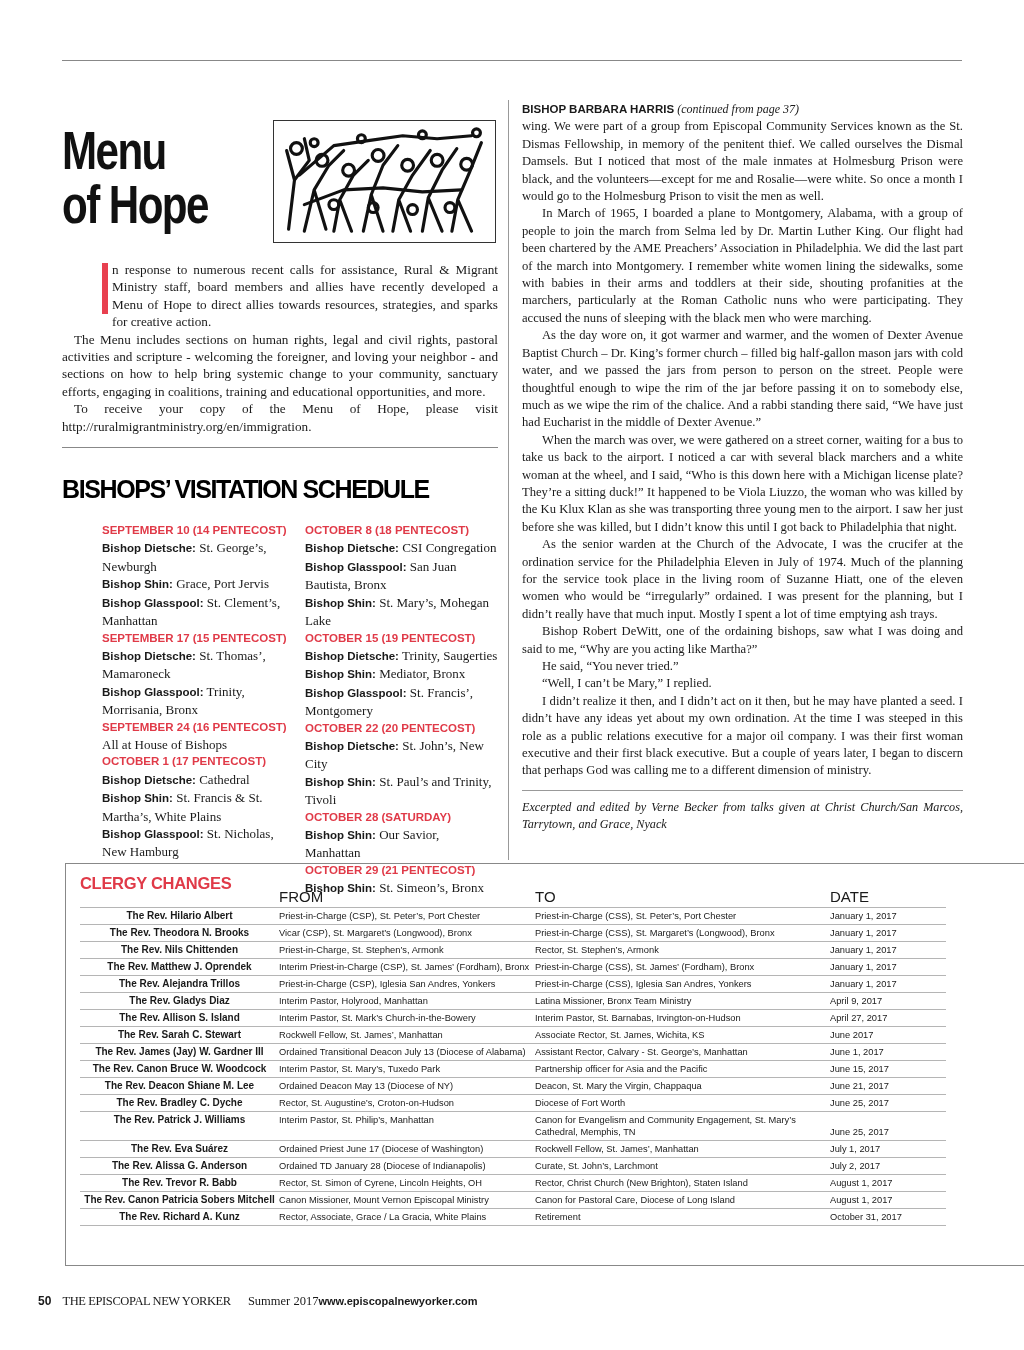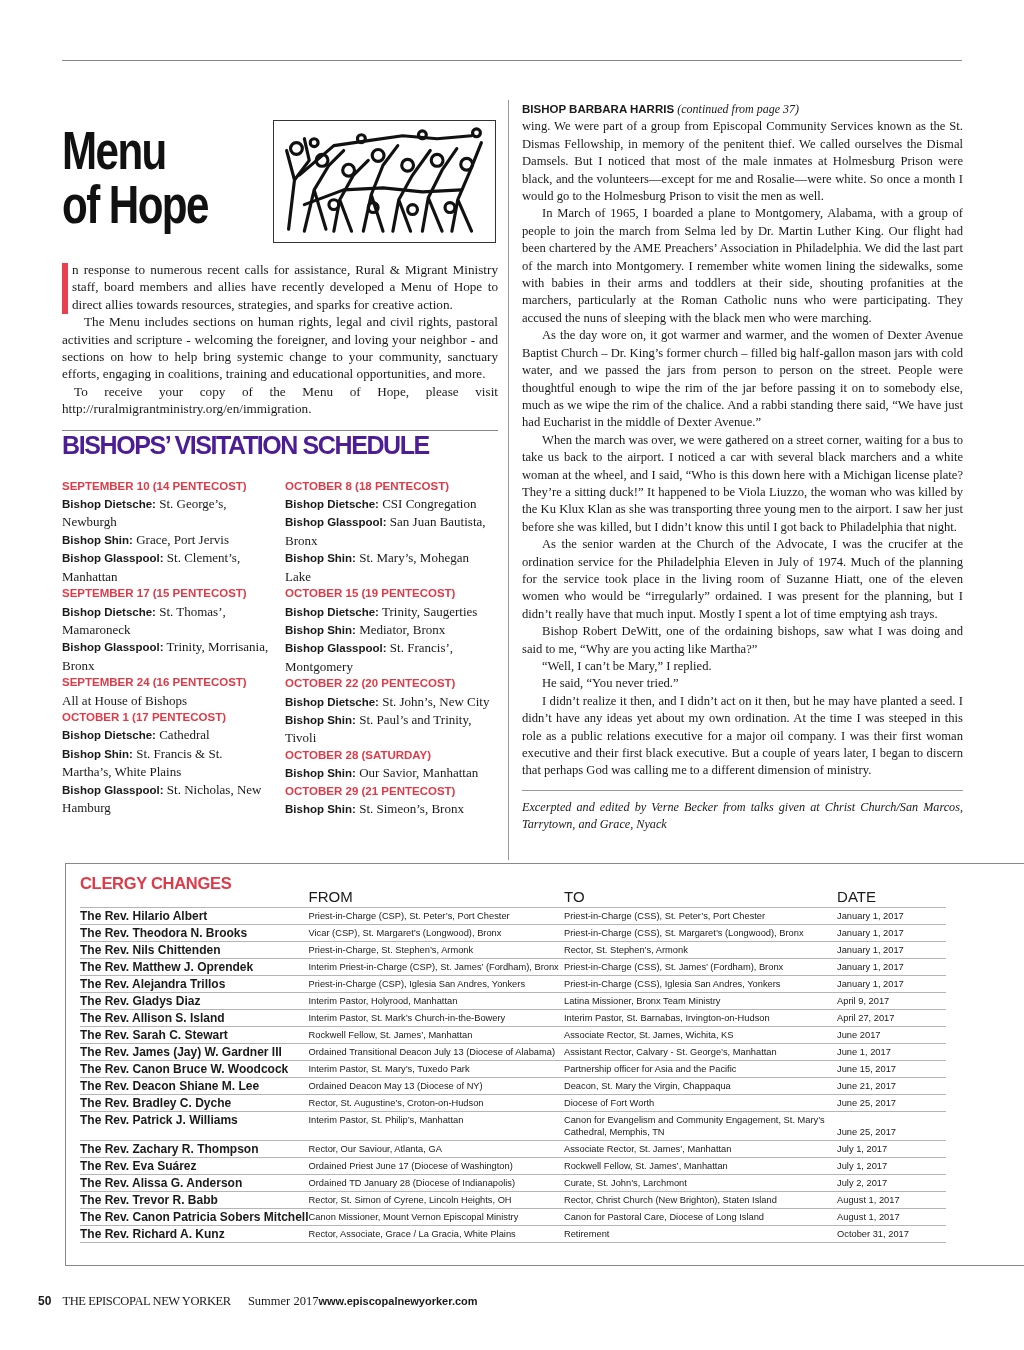--- a/index.html
+++ b/index.html
@@ -10,26 +10,26 @@
 
   
   .left-col { position: absolute; left: 62px; top: 95px; width: 436px; }
   .title-block { position: relative; height: 160px; }
   .menu-title { position: absolute; left: 0; top: 28px; font-family: "Liberation Sans", "DejaVu Sans", sans-serif; font-weight: bold; font-size: 54px; line-height: 54px; letter-spacing: -2px; transform: scaleX(0.78); transform-origin: left top; color: #111; }
   .illustration { position: absolute; left: 211px; top: 25px; width: 223px; height: 123px; border: 1px solid #333; background: #fff; }
   .illustration svg { width: 100%; height: 100%; }
 
   .intro { margin-top: 6px; font-size: 13.2px; line-height: 17.4px; text-align: justify; }
   .intro p { text-indent: 12px; }
-  .intro p.first { text-indent: 0; }
+  .intro p.first { text-indent: 0; margin-left: 40px; }
   .dropcap { display: inline-block; width: 6px; height: 51px; background: #e8404f; float: left; margin: 2px 4px 0 0; }
 
   .section-rule { margin-top: 12px; height: 1px; background: #888; }
-  .sched-title { margin-top: 0; font-family: "Liberation Sans", "DejaVu Sans", sans-serif; font-weight: bold; font-size: 25px; letter-spacing: -1.4px; color: #4c1d95; }
-  .sched-cols { display: flex; margin-top: 18px; gap: 10px; }
+  .sched-title { margin-top: 27px; font-family: "Liberation Sans", "DejaVu Sans", sans-serif; font-weight: bold; font-size: 25px; letter-spacing: -1.4px; color: #000000; }
+  .sched-cols { display: flex; margin-top: 18px; gap: 10px; margin-left: 40px; }
   .sched-col { width: 213px; font-size: 13px; line-height: 17.4px; }
   .sched-col:first-child { width: 213px; }
   .sched-date { font-family: "Liberation Sans", "DejaVu Sans", sans-serif; font-weight: bold; color: #e03a48; font-size: 11.5px; line-height: 17.4px; }
   .sched-entry .who { font-family: "Liberation Sans", "DejaVu Sans", sans-serif; font-weight: bold; font-size: 11.5px; }
 
   .col-divider { position: absolute; left: 508px; top: 100px; width: 1px; height: 760px; background: #999; }
 
   
   .right-col { position: absolute; left: 522px; top: 101px; width: 441px; font-size: 12.6px; line-height: 17.4px; text-align: justify; }
   .article-head { font-family: "Liberation Sans", "DejaVu Sans", sans-serif; font-weight: bold; font-size: 11.5px; }
@@ -39,21 +39,21 @@
   .credit-rule { margin-top: 10px; height: 1px; background: #999; }
   .credit { margin-top: 8px; font-style: italic; font-size: 12.2px; line-height: 17.4px; text-align: justify; }
 
   
   .clergy-box { position: absolute; left: 65px; top: 863px; width: 972px; height: 403px; border: 1px solid #888; }
   .clergy-title { position: absolute; left: 14px; top: 10px; font-family: "Liberation Sans", "DejaVu Sans", sans-serif; font-weight: bold; font-size: 16.5px; color: #e03a48; letter-spacing: -0.3px; }
   .clergy-table { position: absolute; left: 14px; top: 24px; width: 866px; border-collapse: collapse; font-family: "Liberation Sans", "DejaVu Sans", sans-serif; }
   .clergy-table th { text-align: left; font-weight: normal; font-size: 15px; padding: 0 0 2px 0; height: 16px; vertical-align: bottom; }
   .clergy-table td { font-size: 9.3px; border-top: 1px solid #b5b5b5; padding: 2px 0 2px 0; height: 16.2px; vertical-align: top; line-height: 12px; }
   .clergy-table tr:last-child td { border-bottom: 1px solid #b5b5b5; }
-  .clergy-table td.name { font-weight: bold; font-size: 12px; width: 199px; white-space: nowrap; }
+  .clergy-table td.name { font-weight: bold; font-size: 10px; width: 199px; white-space: nowrap; text-align: center; }
   .clergy-table td.from { width: 256px; white-space: nowrap; }
   .clergy-table td.to { width: 295px; }
   .clergy-table td.date { width: 116px; }
   .clergy-table th.name-h { width: 199px; }
   .twoline .date-cell { vertical-align: bottom; }
 
   
   .footer { position: absolute; left: 38px; top: 1294px; width: 930px; display: flex; align-items: baseline; }
   .footer-left { font-size: 12.5px; }
   .page-num { font-family: "Liberation Sans", "DejaVu Sans", sans-serif; font-weight: bold; font-size: 12px; margin-right: 8px; }
@@ -162,22 +162,22 @@
   <div class="noindent">
     <span class="article-head">BISHOP BARBARA HARRIS</span>
     <span class="article-cont">(continued from page 37)</span>
   </div>
   <p class="noindent">wing. We were part of a group from Episcopal Community Services known as the St. Dismas Fellowship, in memory of the penitent thief. We called ourselves the Dismal Damsels. But I noticed that most of the male inmates at Holmesburg Prison were black, and the volunteers—except for me and Rosalie—were white. So once a month I would go to the Holmesburg Prison to visit the men as well.</p>
   <p>In March of 1965, I boarded a plane to Montgomery, Alabama, with a group of people to join the march from Selma led by Dr. Martin Luther King. Our flight had been chartered by the AME Preachers’ Association in Philadelphia. We did the last part of the march into Montgomery. I remember white women lining the sidewalks, some with babies in their arms and toddlers at their side, shouting profanities at the marchers, particularly at the Roman Catholic nuns who were participating. They accused the nuns of sleeping with the black men who were marching.</p>
   <p>As the day wore on, it got warmer and warmer, and the women of Dexter Avenue Baptist Church – Dr. King’s former church – filled big half-gallon mason jars with cold water, and we passed the jars from person to person on the street. People were thoughtful enough to wipe the rim of the jar before passing it on to somebody else, much as we wipe the rim of the chalice. And a rabbi standing there said, “We have just had Eucharist in the middle of Dexter Avenue.”</p>
   <p>When the march was over, we were gathered on a street corner, waiting for a bus to take us back to the airport. I noticed a car with several black marchers and a white woman at the wheel, and I said, “Who is this down here with a Michigan license plate? They’re a sitting duck!” It happened to be Viola Liuzzo, the woman who was killed by the Ku Klux Klan as she was transporting three young men to the airport. I saw her just before she was killed, but I didn’t know this until I got back to Philadelphia that night.</p>
   <p>As the senior warden at the Church of the Advocate, I was the crucifer at the ordination service for the Philadelphia Eleven in July of 1974. Much of the planning for the service took place in the living room of Suzanne Hiatt, one of the eleven women who would be “irregularly” ordained. I was present for the planning, but I didn’t really have that much input. Mostly I spent a lot of time emptying ash trays.</p>
   <p>Bishop Robert DeWitt, one of the ordaining bishops, saw what I was doing and said to me, “Why are you acting like Martha?”</p>
+  <p>He said, “You never tried.”</p>
   <p>“Well, I can’t be Mary,” I replied.</p>
-  <p>He said, “You never tried.”</p>
   <p>I didn’t realize it then, and I didn’t act on it then, but he may have planted a seed. I didn’t have any ideas yet about my own ordination. At the time I was steeped in this role as a public relations executive for a major oil company. I was their first woman executive and their first black executive. But a couple of years later, I began to discern that perhaps God was calling me to a different dimension of ministry.</p>
   <div class="credit-rule"></div>
   <div class="credit">Excerpted and edited by Verne Becker from talks given at Christ Church/San Marcos, Tarrytown, and Grace, Nyack</div>
 </div>
 
 <div class="clergy-box">
   <div class="clergy-title">CLERGY CHANGES</div>
   <table class="clergy-table">
     <thead>
       <tr>
@@ -260,26 +260,20 @@
           <td class="to">Diocese of Fort Worth</td>
           <td class="date">June 25, 2017</td>
         </tr>
       <tr class="twoline">
           <td class="name">The Rev. Patrick J. Williams</td>
           <td class="from">Interim Pastor, St. Philip’s, Manhattan</td>
           <td class="to">Canon for Evangelism and Community Engagement, St. Mary’s Cathedral, Memphis, TN</td>
           <td class="date date-cell">June 25, 2017</td>
         </tr>
       <tr>
-          <td class="name">The Rev. Zachary R. Thompson</td>
-          <td class="from">Rector, Our Saviour, Atlanta, GA</td>
-          <td class="to">Associate Rector, St. James’, Manhattan</td>
-          <td class="date">July 1, 2017</td>
-        </tr>
-      <tr>
           <td class="name">The Rev. Eva Suárez</td>
           <td class="from">Ordained Priest June 17 (Diocese of Washington)</td>
           <td class="to">Rockwell Fellow, St. James’, Manhattan</td>
           <td class="date">July 1, 2017</td>
         </tr>
       <tr>
           <td class="name">The Rev. Alissa G. Anderson</td>
           <td class="from">Ordained TD January 28 (Diocese of Indianapolis)</td>
           <td class="to">Curate, St. John’s, Larchmont</td>
           <td class="date">July 2, 2017</td>

